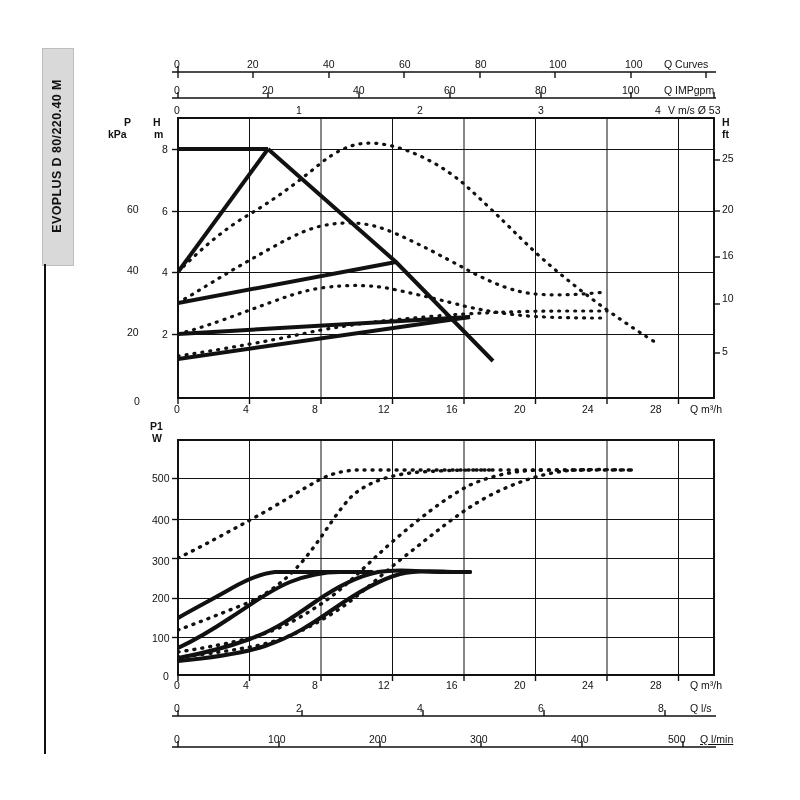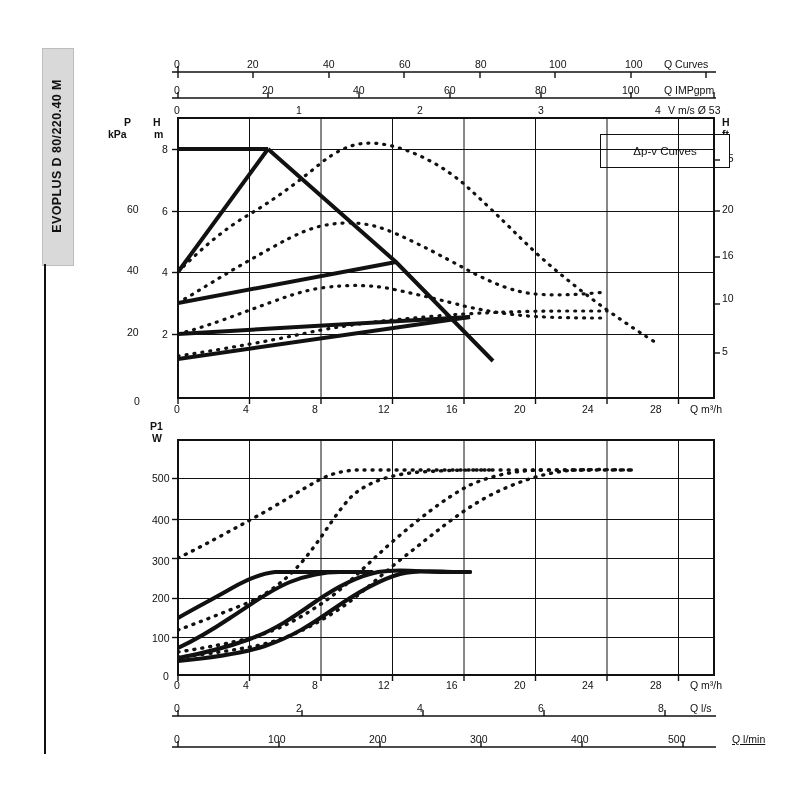--- a/index.html
+++ b/index.html
@@ -124,31 +124,28 @@
   <div class="lbl" style="left:650px;top:679px;">28</div>
   <div class="lbl" style="left:690px;top:679px;">Q m³/h</div>
 
   <div class="lbl" style="left:690px;top:702px;">Q l/s</div>
   <div class="lbl" style="left:174px;top:702px;">0</div>
   <div class="lbl" style="left:296px;top:702px;">2</div>
   <div class="lbl" style="left:417px;top:702px;">4</div>
   <div class="lbl" style="left:538px;top:702px;">6</div>
   <div class="lbl" style="left:658px;top:702px;">8</div>
 
-  <div class="lbl" style="left:732px;top:733px;text-decoration:underline;">Q l/min</div>
+  <div class="lbl" style="left:700px;top:733px;text-decoration:underline;">Q l/min</div>
   <div class="lbl" style="left:174px;top:733px;">0</div>
   <div class="lbl" style="left:268px;top:733px;">100</div>
   <div class="lbl" style="left:369px;top:733px;">200</div>
   <div class="lbl" style="left:470px;top:733px;">300</div>
   <div class="lbl" style="left:571px;top:733px;">400</div>
   <div class="lbl" style="left:668px;top:733px;">500</div>
 
-  <div class="callout" style="left:600px;top:134px;width:108px;height:26px;">
-    <span>Δp-v Curves</span>
-  </div>
 
   <svg class="overlay" viewBox="0 0 800 800">
     <defs>
       <clipPath id="clipHead">
           <rect x="178" y="118" width="536" height="280"></rect>
         </clipPath>
       <clipPath id="clipPow">
           <rect x="178" y="440" width="536" height="235"></rect>
         </clipPath>
     </defs>

